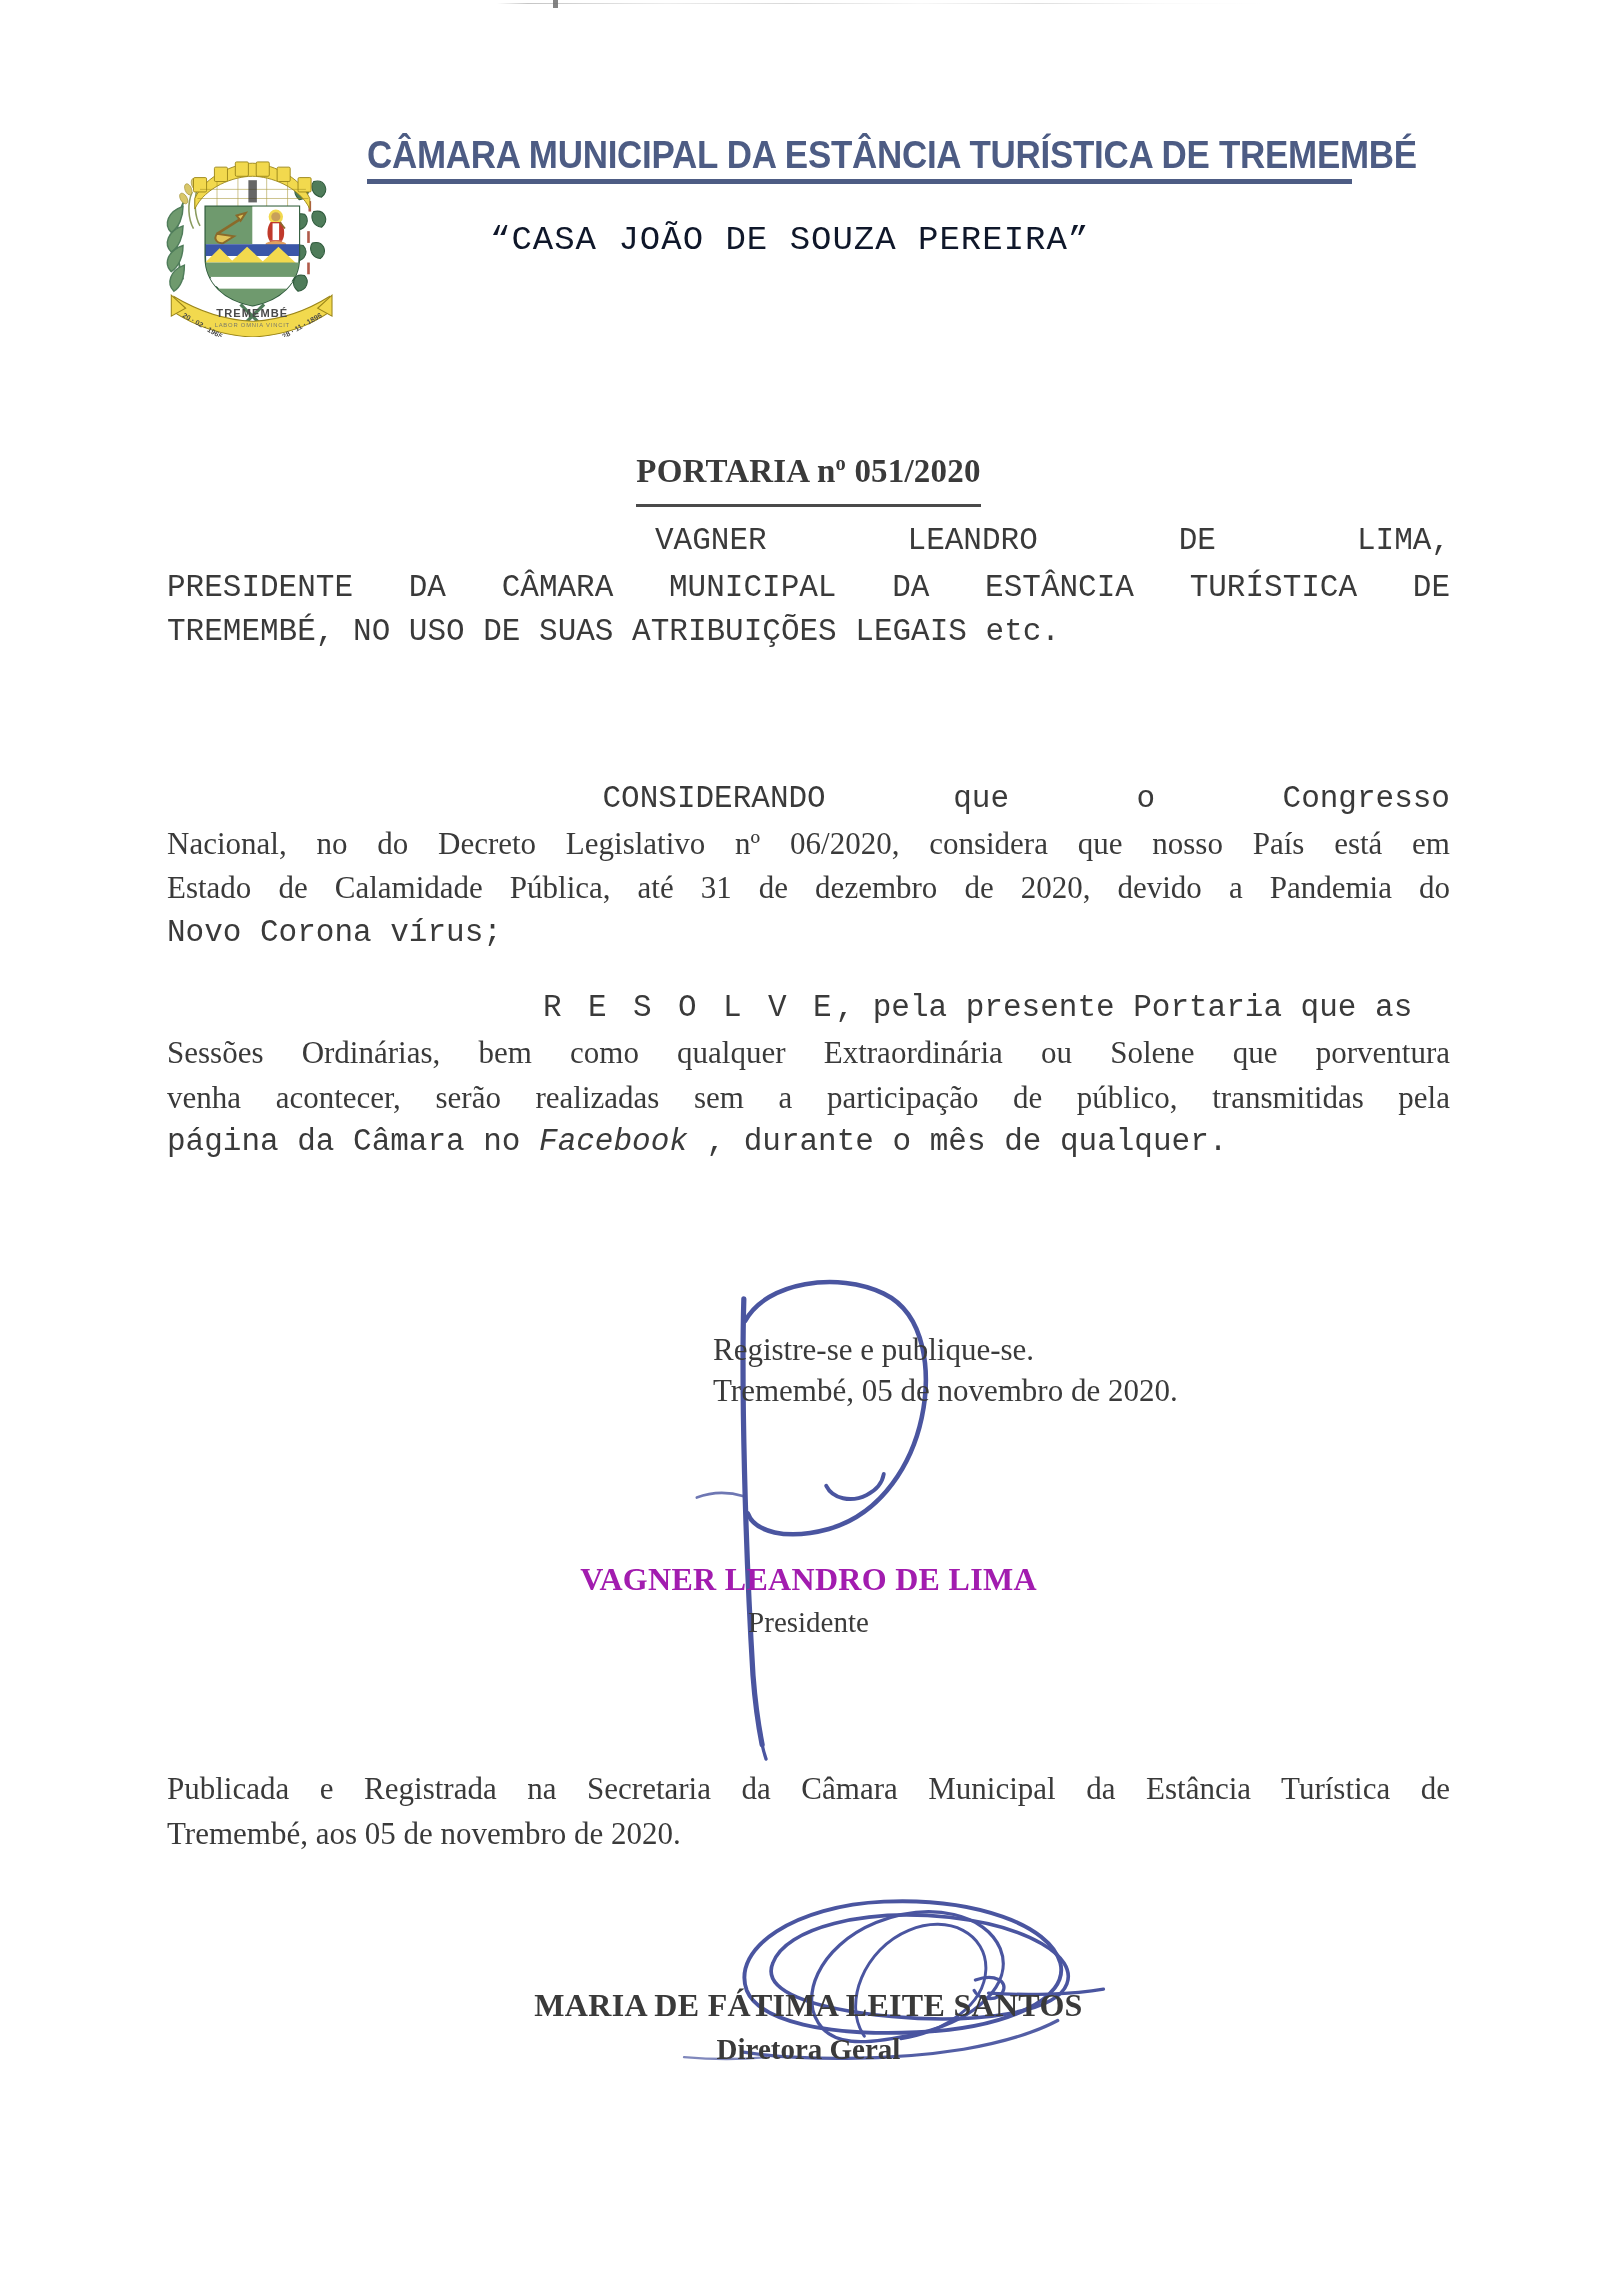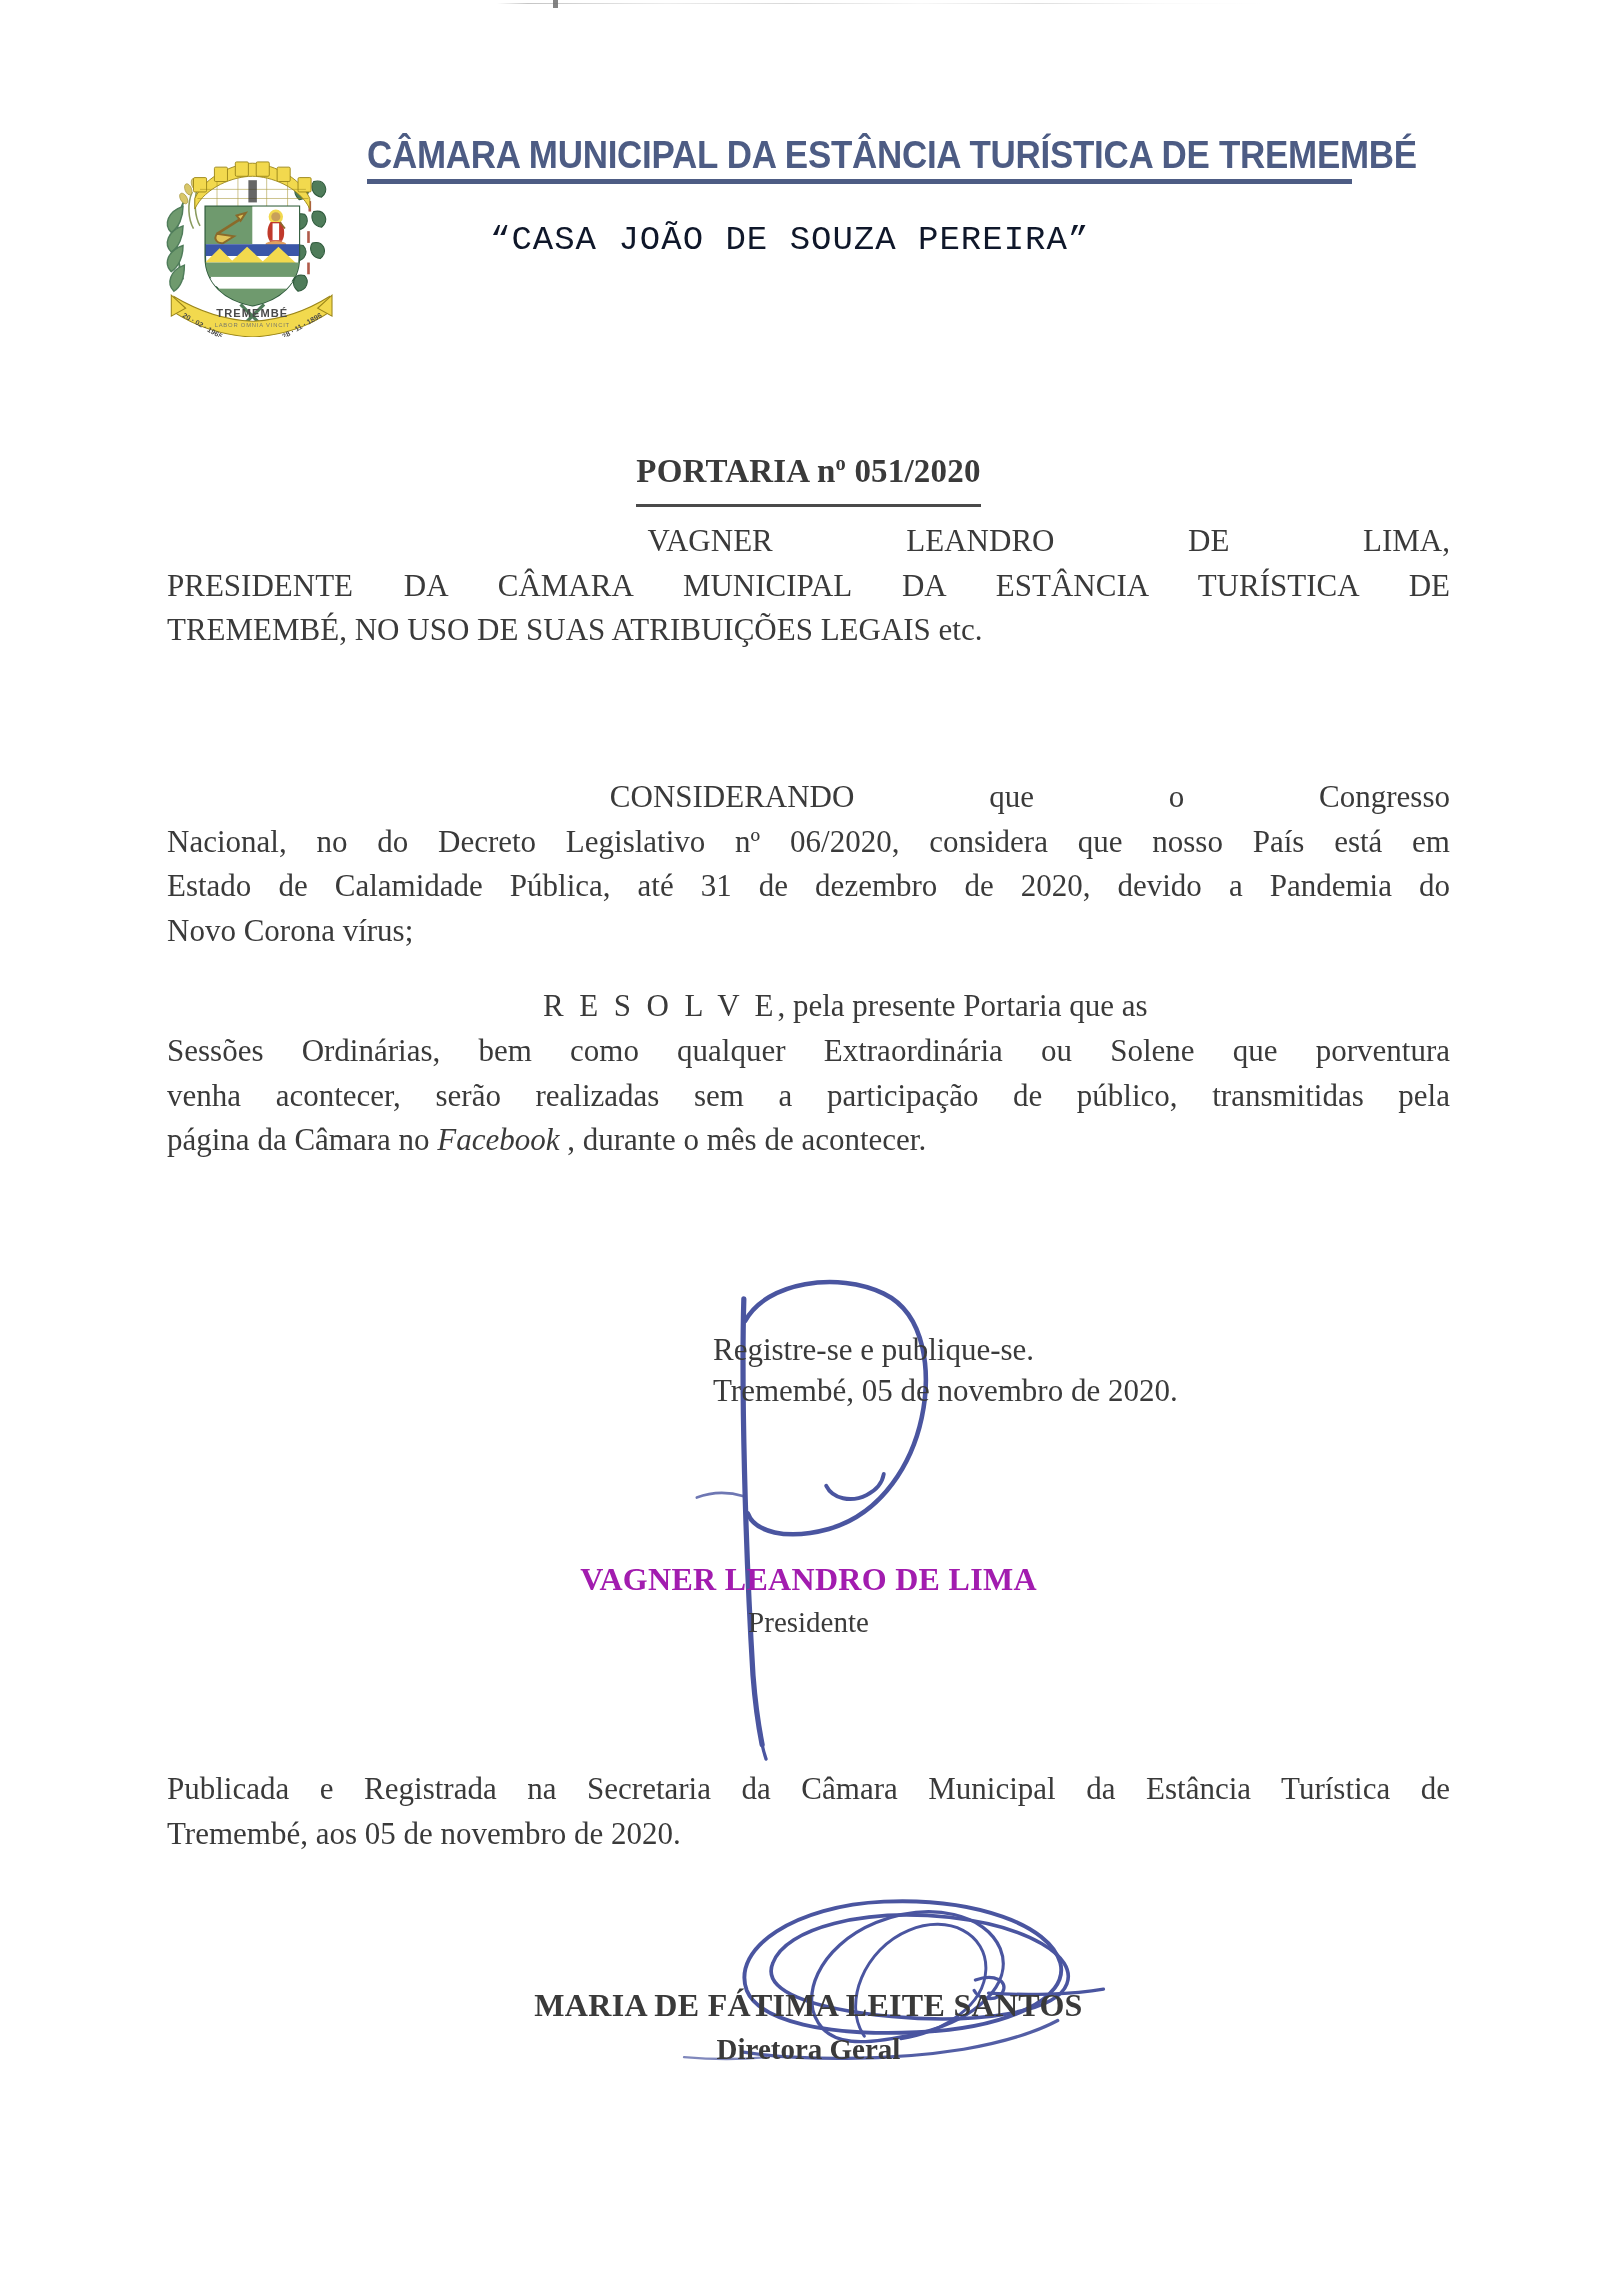--- a/index.html
+++ b/index.html
@@ -139,21 +139,21 @@
   
   .jline {
     display: flex;
     justify-content: space-between;
     font-size: 31px;
     line-height: 1.44;
     color: #3a3a3a;
     white-space: pre;
   }
   .jline.last { justify-content: flex-start; }
-  .jline > span { white-space: pre; }
+  .jline > span { white-space: pre; font-family: Liberation Mono, monospace; }
 
   
   #closing {
     position: absolute;
     left: 713px;
     top: 1329px;
     font-size: 31px;
     line-height: 1.33;
     color: #3a3a3a;
   }
@@ -397,21 +397,21 @@
       <div class="jline last">
         <span style="display:inline-block;width:376px"></span><span class="spaced">R E S O L V E</span><span>, pela presente Portaria que as</span>
       </div>
       <div style="font-size:31px;line-height:1.44;text-align:justify;text-align-last:justify;">
         <span>Sessões Ordinárias, bem como qualquer Extraordinária ou Solene que porventura</span>
       </div>
       <div style="font-size:31px;line-height:1.44;text-align:justify;text-align-last:justify;">
         <span>venha acontecer,  serão realizadas sem a participação de público,  transmitidas pela</span>
       </div>
       <div class="jline last">
-        <span>página da Câmara no </span><span class="ital">Facebook</span><span> , durante o mês de acontecer.</span>
+        <span>página da Câmara no </span><span class="ital">Facebook</span><span> , durante o mês de qualquer.</span>
       </div>
     </div>
   </div>
 
   <div class="ink" id="ink-president">
     <svg width="340" height="497" viewBox="0 0 520 760" xmlns="http://www.w3.org/2000/svg">
       <g fill="none" stroke="#4a55a0" stroke-linecap="round" stroke-linejoin="round">
 
         <path d="M118 78 C 150 18, 260 2, 330 36 C 396 68, 402 160, 388 226
                  C 374 292, 330 372, 246 396 C 180 414, 132 400, 122 372" stroke-width="7"></path>

